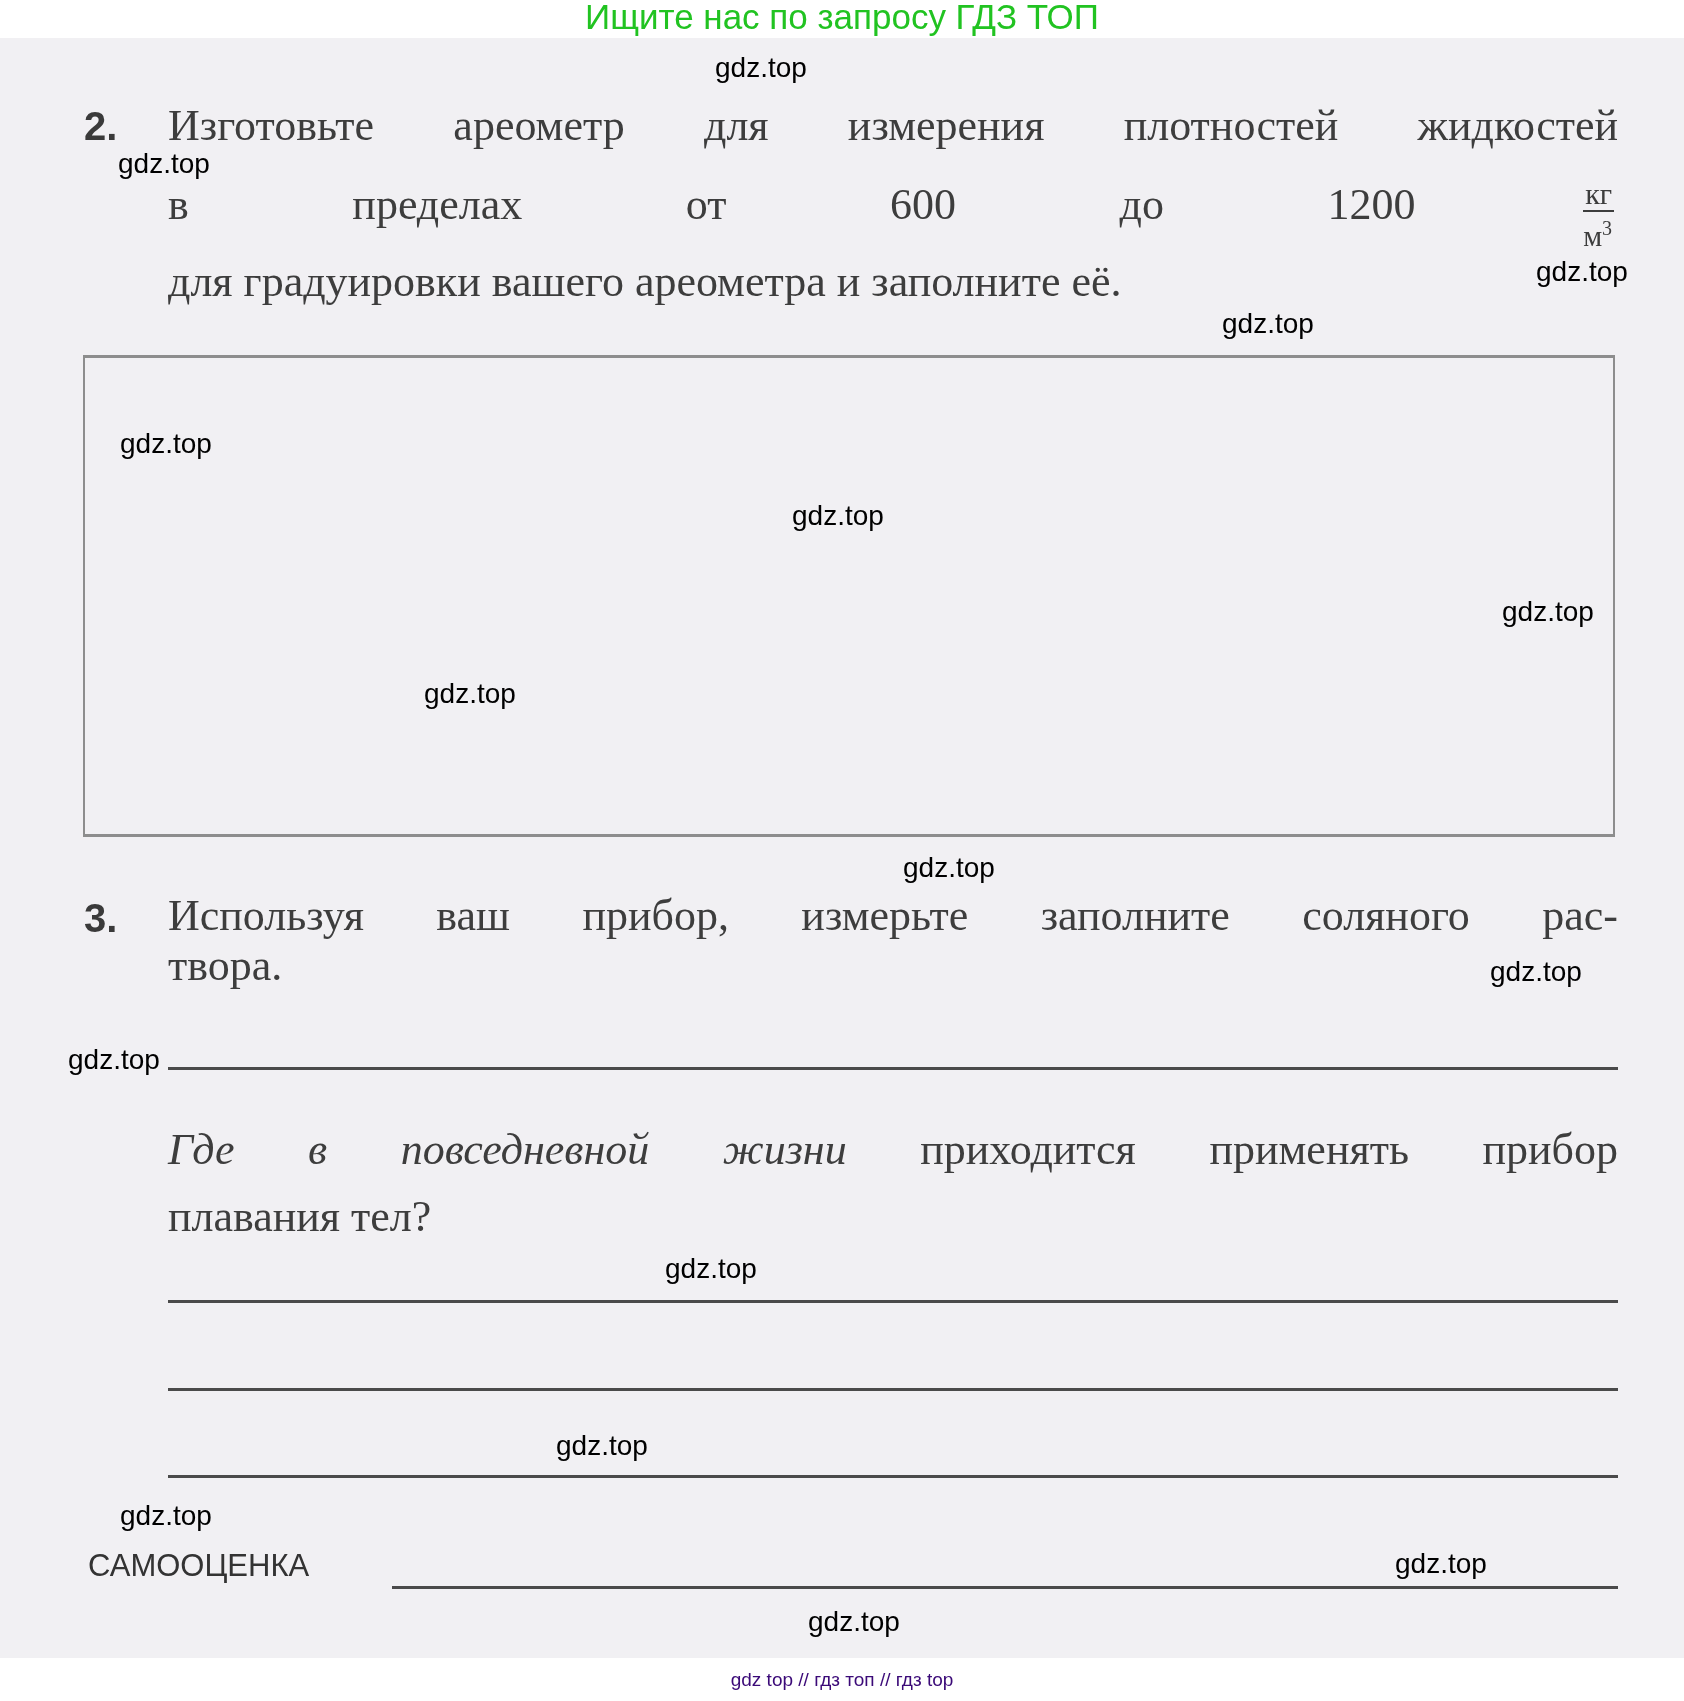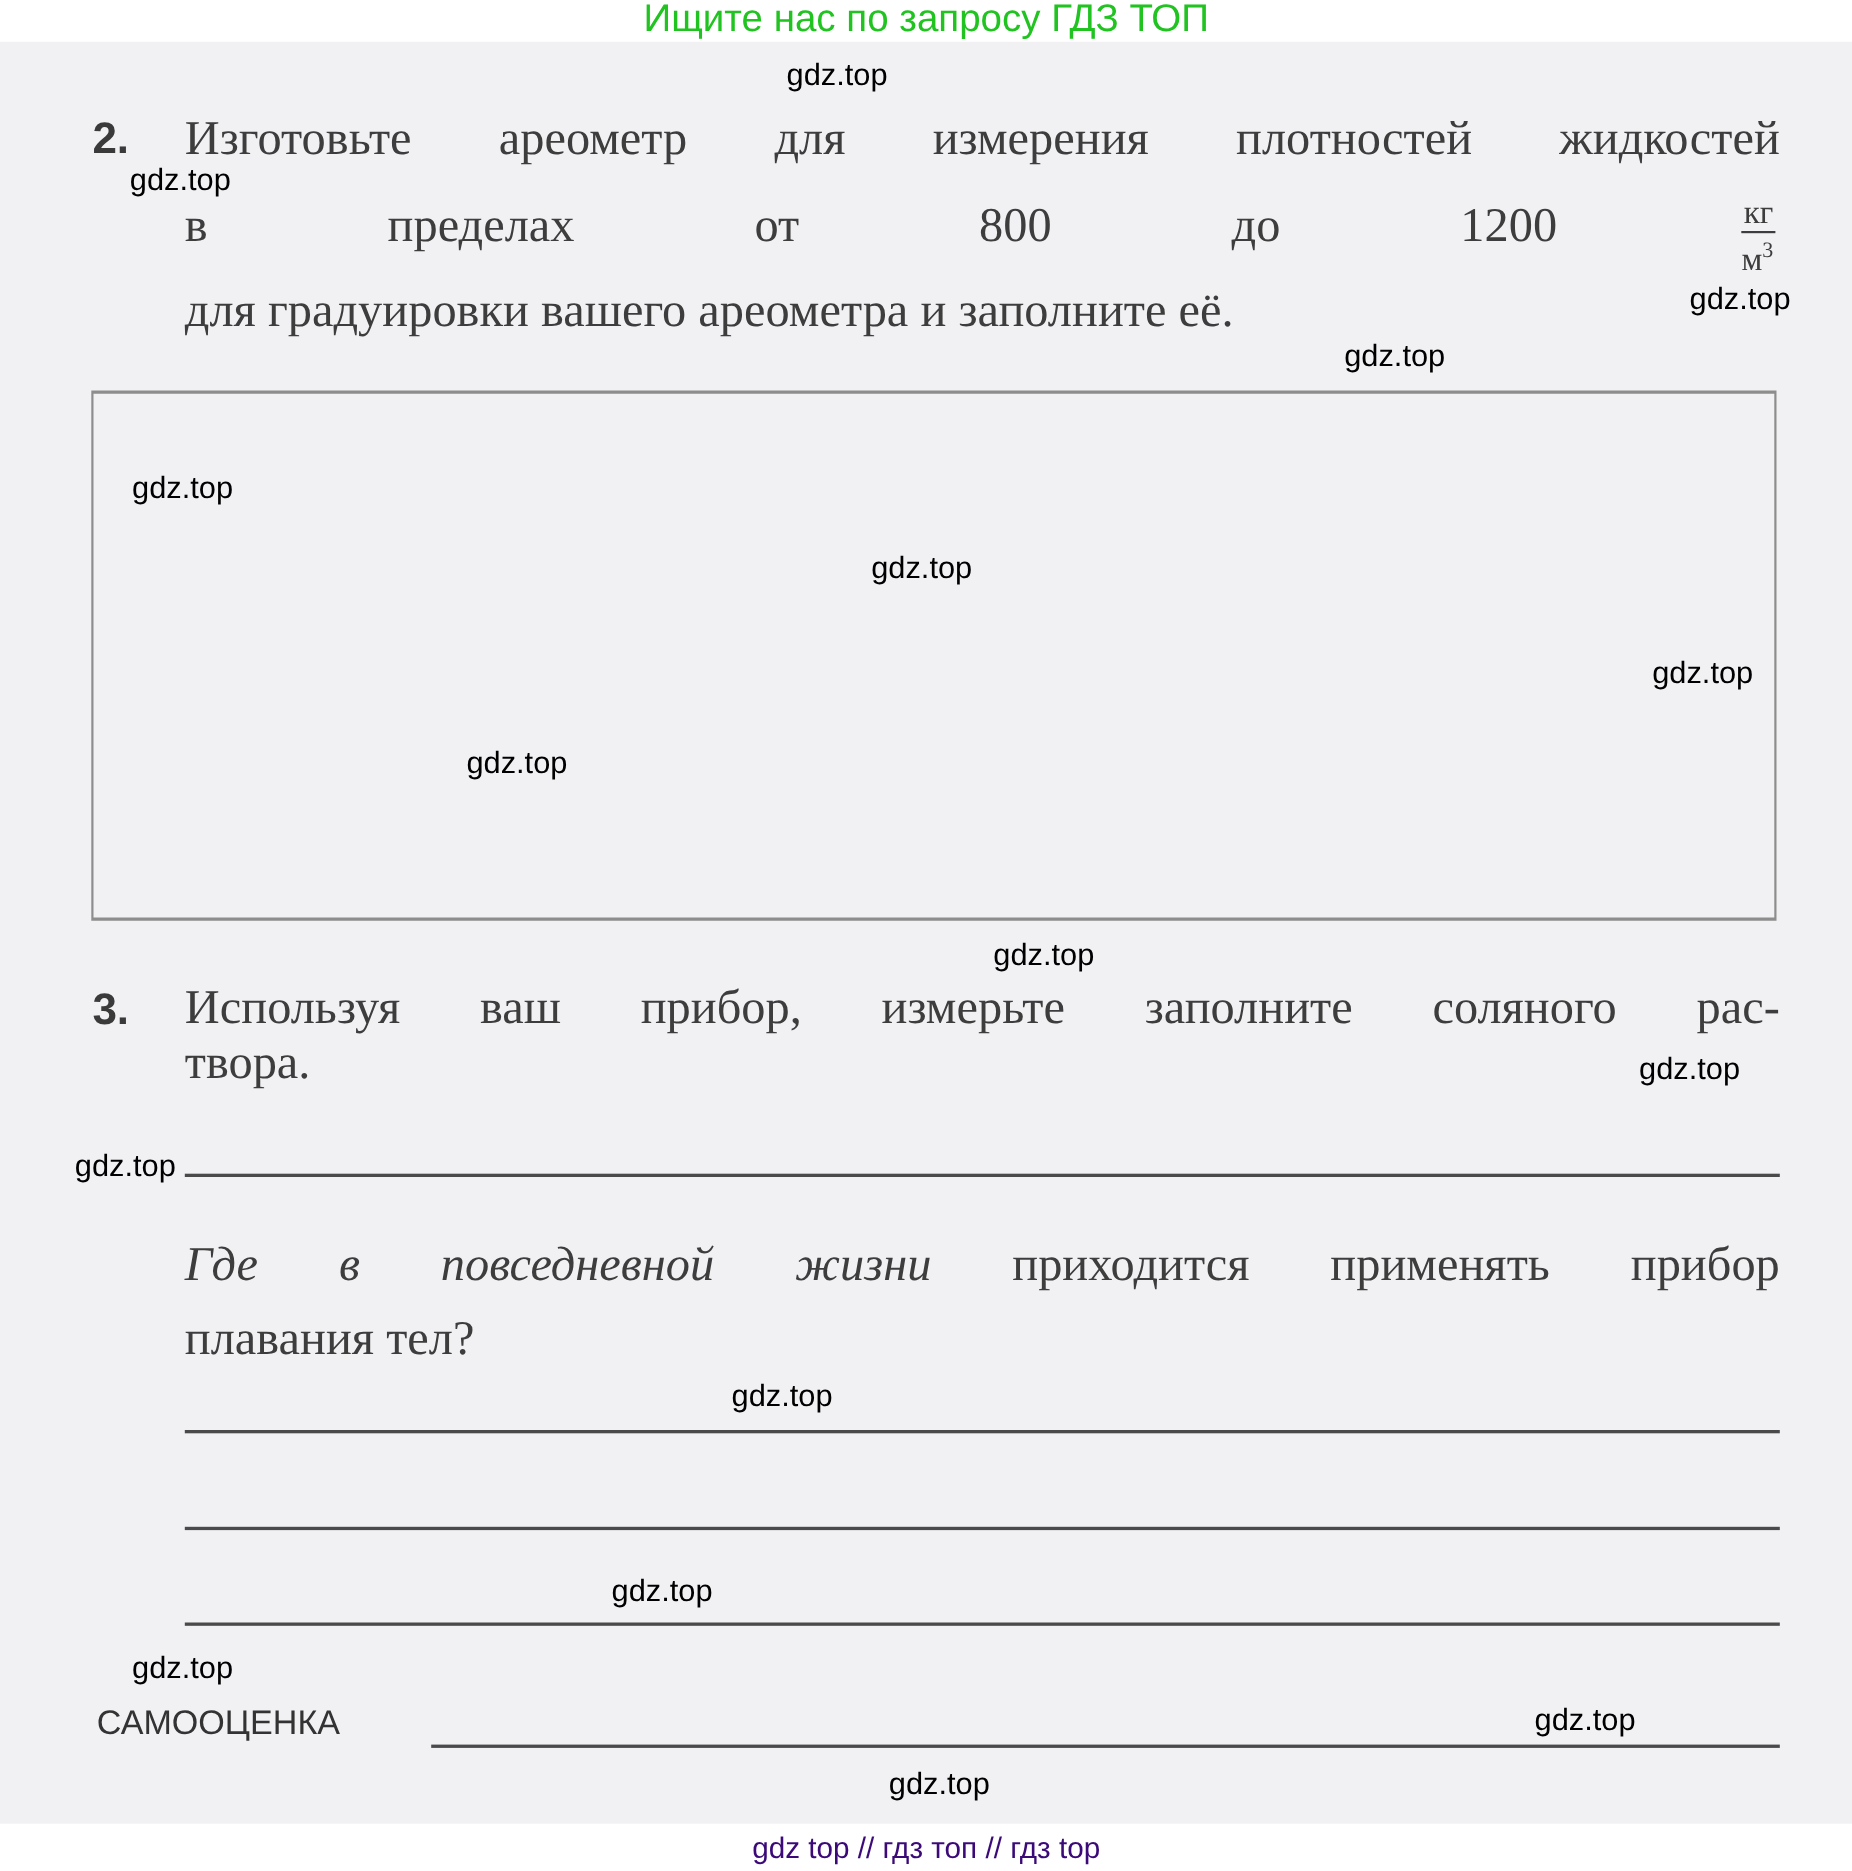--- a/index.html
+++ b/index.html
@@ -14,21 +14,21 @@
       font-family: "Liberation Sans", sans-serif; font-size: 35px;
       line-height: 34px; color: #21c321;
     }
     .page {
       position: absolute; left: 0; top: 38px; width: 1684px; height: 1620px;
       background: #f1f0f3;
     }
     .bottom-banner {
       position: absolute; left: 0; top: 1658px; width: 1684px; height: 43px;
       background: #ffffff; text-align: center;
-      font-family: "Liberation Sans", sans-serif; font-size: 27px;
+      font-family: "Liberation Sans", sans-serif; font-size: 19px;
       line-height: 44px; color: #3b0a78;
     }
     .task-num {
       position: absolute; font-family: "Liberation Sans", sans-serif;
       font-weight: bold; font-size: 40px; color: #3a3a3a;
     }
     .task-line {
       position: absolute; left: 168px; width: 1450px;
       font-size: 44px; color: #3d3d3d; white-space: nowrap;
       text-align: justify; text-align-last: justify;
@@ -63,21 +63,21 @@
 </head>
 <body>
 
 <div class="top-banner">Ищите нас по запросу ГДЗ ТОП</div>
 
 <div class="page"></div>
 
 <div class="task-num" style="left:84px; top:104px;">2.</div>
 <div class="task-line" style="top:100px;">Изготовьте ареометр для измерения плотностей жидкостей</div>
 <div class="task-line" style="top:172px;">
-  <span>в пределах от 800 до 1200</span>
+  <span>в пределах от 600 до 1200</span>
   <span class="frac"><span class="num">кг</span><span class="den"><span>м</span><sup>3</sup></span></span>
 </div>
 <div class="task-line short" style="top:256px;">для градуировки вашего ареометра и заполните её.</div>
 
 <div class="answer-box"></div>
 
 <div class="task-num" style="left:84px; top:896px;">3.</div>
 <div class="task-line" style="top:890px;">Используя ваш прибор, измерьте заполните соляного рас-</div>
 <div class="task-line short" style="top:940px;">твора.</div>
 

